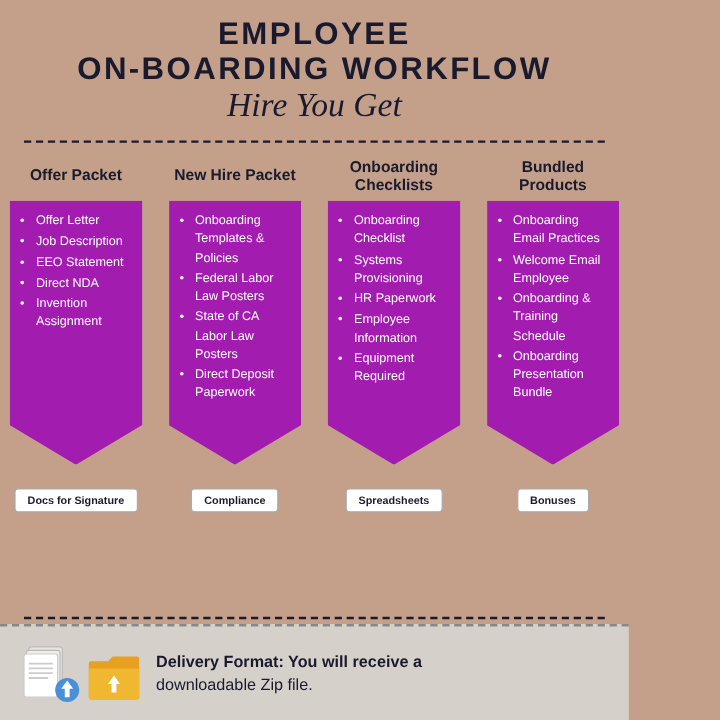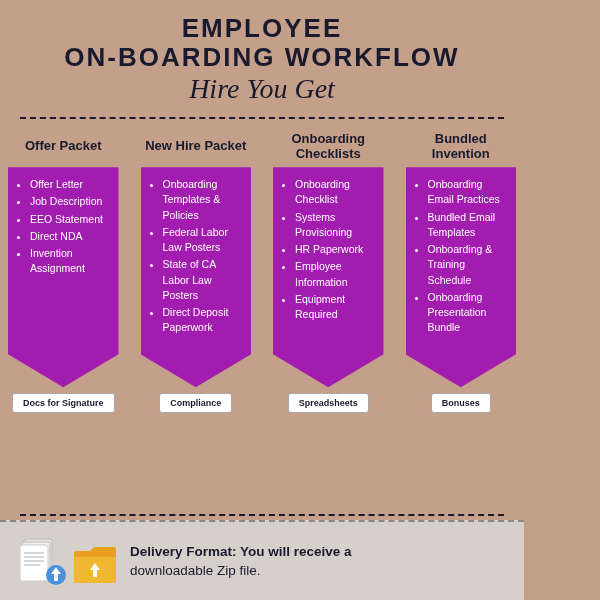--- a/index.html
+++ b/index.html
@@ -106,21 +106,21 @@
 
     .col-banner ul li {
       margin-bottom: 2px;
     }
 
     
     .col-badge-wrap {
       width: 100%;
       display: flex;
       justify-content: center;
-      margin-top: 6px;
+      margin-top: 20px;
     }
 
     .col-badge {
       background: #ffffff;
       color: #1a1a2e;
       font-size: 9px;
       font-weight: 600;
       padding: 4px 10px;
       border-radius: 3px;
       text-align: center;
@@ -216,25 +216,25 @@
               <li>HR Paperwork</li>
               <li>Employee Information</li>
               <li>Equipment Required</li>
             </ul>
           </div>
           <div class="col-badge-wrap">
             <div class="col-badge">Spreadsheets</div>
           </div>
         </div>
         <div class="column">
-          <div class="col-header">Bundled Invention</div>
+          <div class="col-header">Bundled Products</div>
           <div class="col-banner">
             <ul>
               <li>Onboarding Email Practices</li>
-              <li>Bundled Email Templates</li>
+              <li>Welcome Email Employee</li>
               <li>Onboarding &amp; Training Schedule</li>
               <li>Onboarding Presentation Bundle</li>
             </ul>
           </div>
           <div class="col-badge-wrap">
             <div class="col-badge">Bonuses</div>
           </div>
         </div>
       </div>
   </div>

